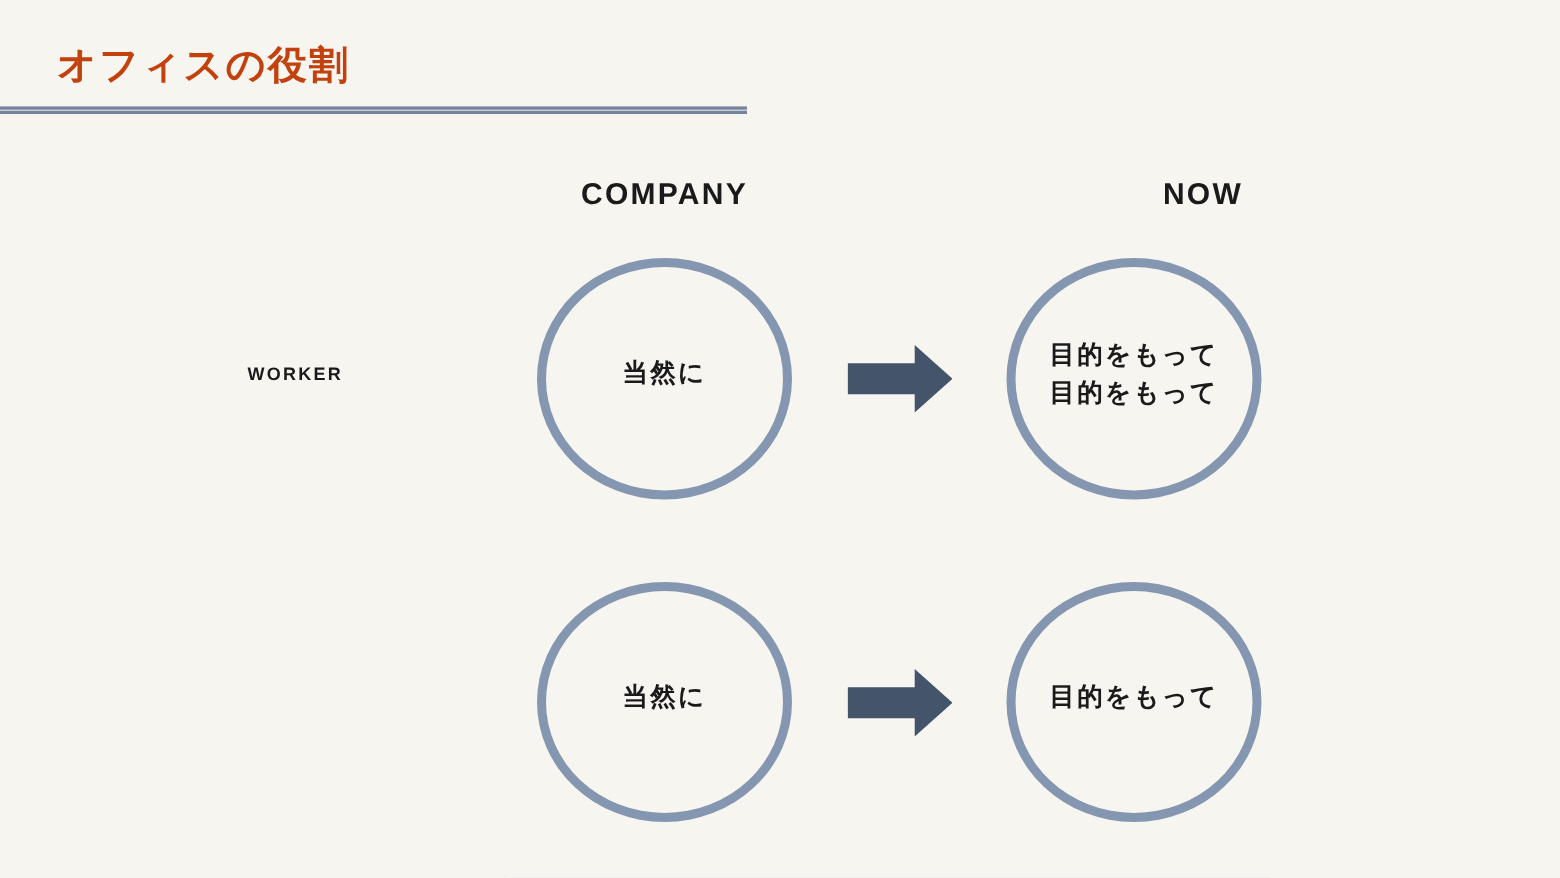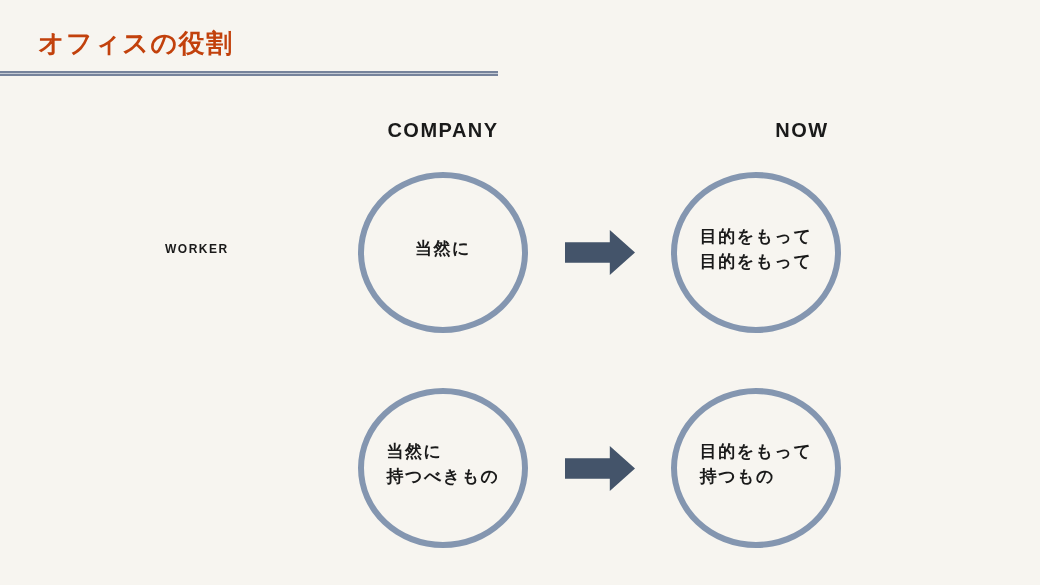--- a/index.html
+++ b/index.html
@@ -116,26 +116,24 @@
     <div class="circle-text">
       <span class="line">目的をもって</span>
       <span class="line">目的をもって</span>
     </div>
   </div>
 
 
   <div class="circle c-company-before">
     <div class="circle-text">
       <span class="line">当然に</span>
-      <span class="line">持つべきもの</span>
     </div>
   </div>
 
   <div class="arrow row2"></div>
 
   <div class="circle c-company-now">
     <div class="circle-text">
       <span class="line">目的をもって</span>
-      <span class="line">持つもの</span>
     </div>
   </div>
 
 </div>
 
 </body></html>

